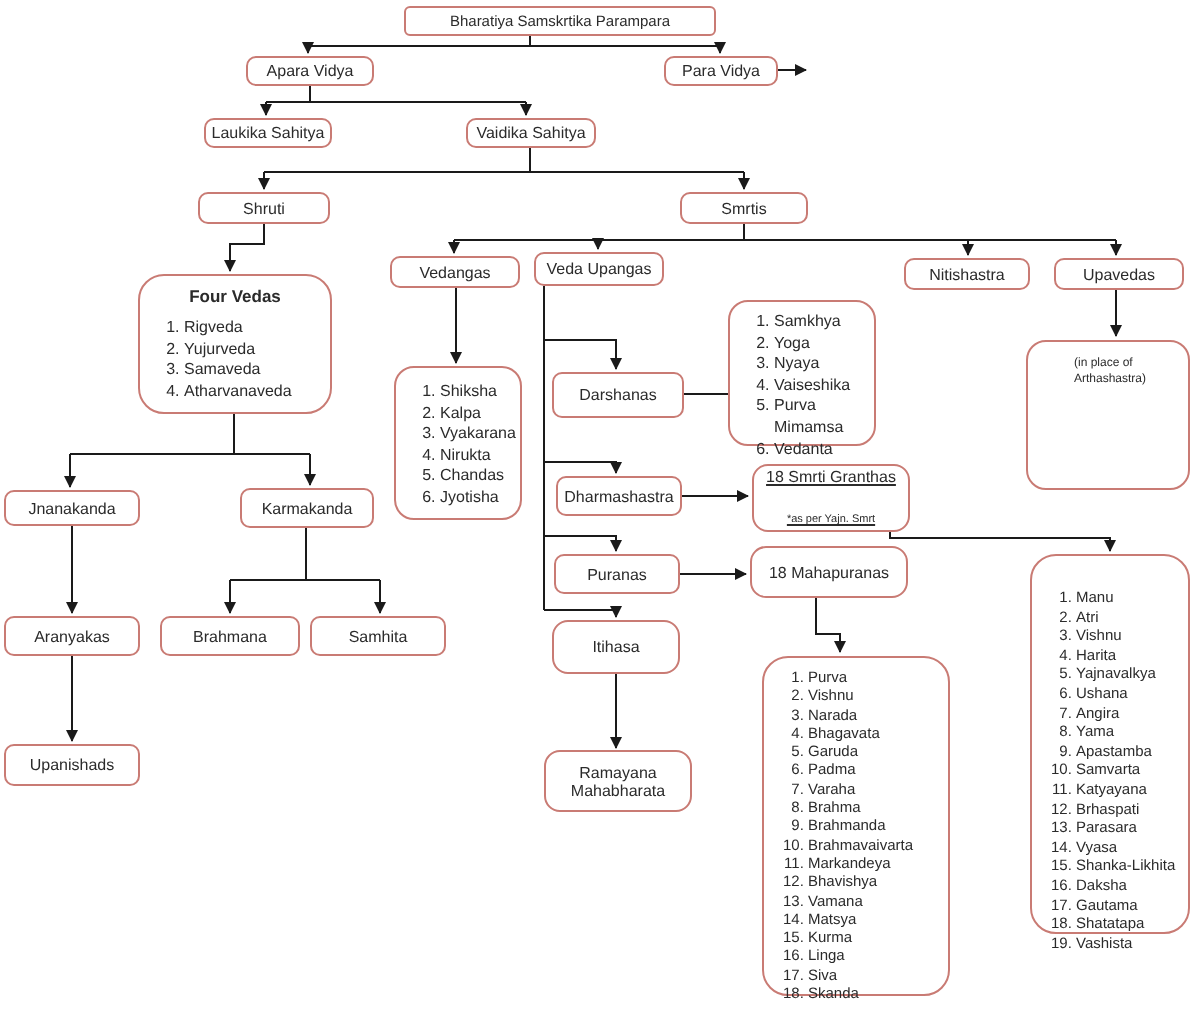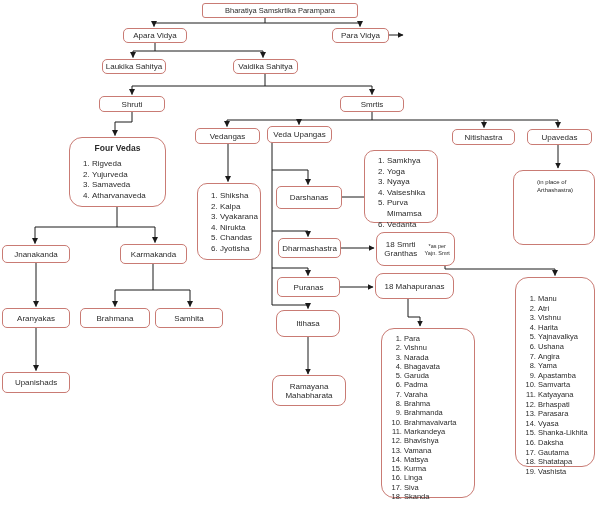--- a/index.html
+++ b/index.html
@@ -25,21 +25,21 @@
     color:var(--text);
     padding:1px 2px;
   }
   .node.big{border-radius:10px;display:block;text-align:left;padding:4px 3px;}
   .fs75{font-size:7.5px;}
   .listbox ol{margin:0;padding-left:19px;}
   .listbox li{font-size:8px;line-height:10.6px;}
   .listbox.tight li{font-size:7.5px;line-height:9.6px;}
   .listbox.tight2 li{font-size:7.5px;line-height:9.3px;}
   .listbox .box-title{font-weight:bold;font-size:8.5px;text-align:center;margin:2px 0 6px 0;}
-  .stack{display:flex;flex-direction:row;align-items:center;justify-content:flex-end;}
+  .stack{display:flex;flex-direction:column;align-items:center;justify-content:space-between;text-decoration:underline;}
   .subnote{font-size:5.5px;line-height:7px;color:var(--text);margin-top:1px;}
   .note-small{font-size:6px;line-height:8px;margin:2px 0 0 20px;}
 </style>
 </head>
 <body>
 
 <div class="canvas">
 
   <svg class="wires" viewBox="0 0 600 507" xmlns="http://www.w3.org/2000/svg">
     <defs>
@@ -212,21 +212,21 @@
         <li>Shanka-Likhita</li>
         <li>Daksha</li>
         <li>Gautama</li>
         <li>Shatatapa</li>
         <li>Vashista</li>
       </ol>
   </div>
 
   <div class="node big listbox tight2" style="left:381px;top:328px;width:94px;height:170px;border-radius:13px;padding-top:5px;">
     <ol>
-        <li>Para</li>
+        <li>Purva</li>
         <li>Vishnu</li>
         <li>Narada</li>
         <li>Bhagavata</li>
         <li>Garuda</li>
         <li>Padma</li>
         <li>Varaha</li>
         <li>Brahma</li>
         <li>Brahmanda</li>
         <li>Brahmavaivarta</li>
         <li>Markandeya</li>

